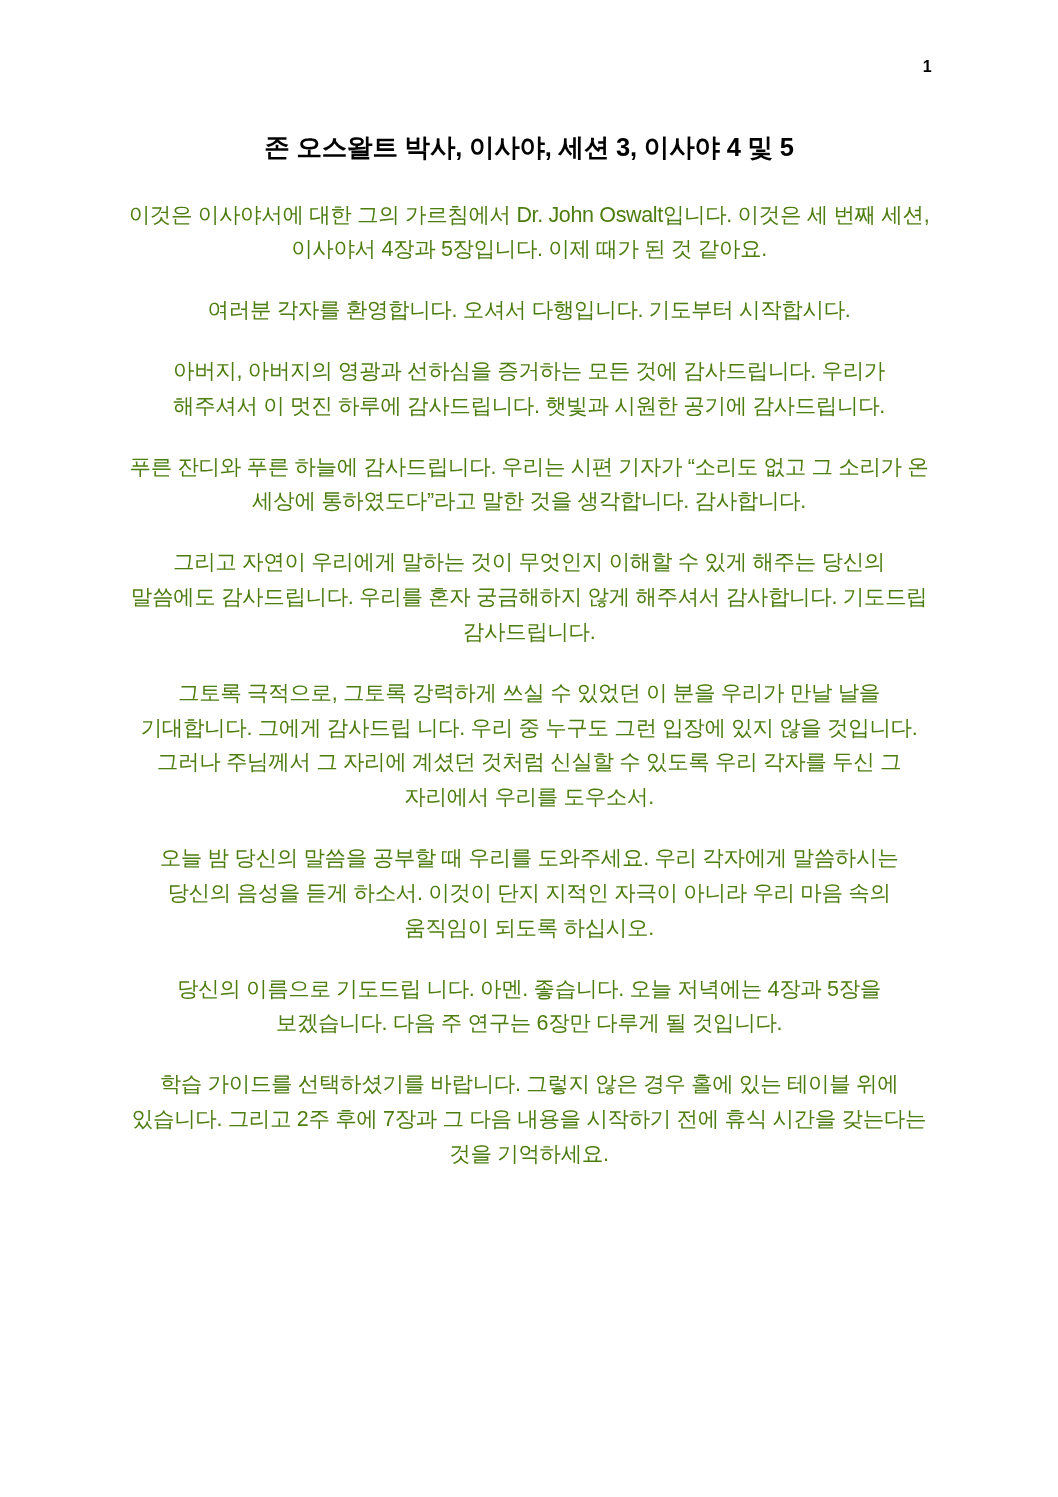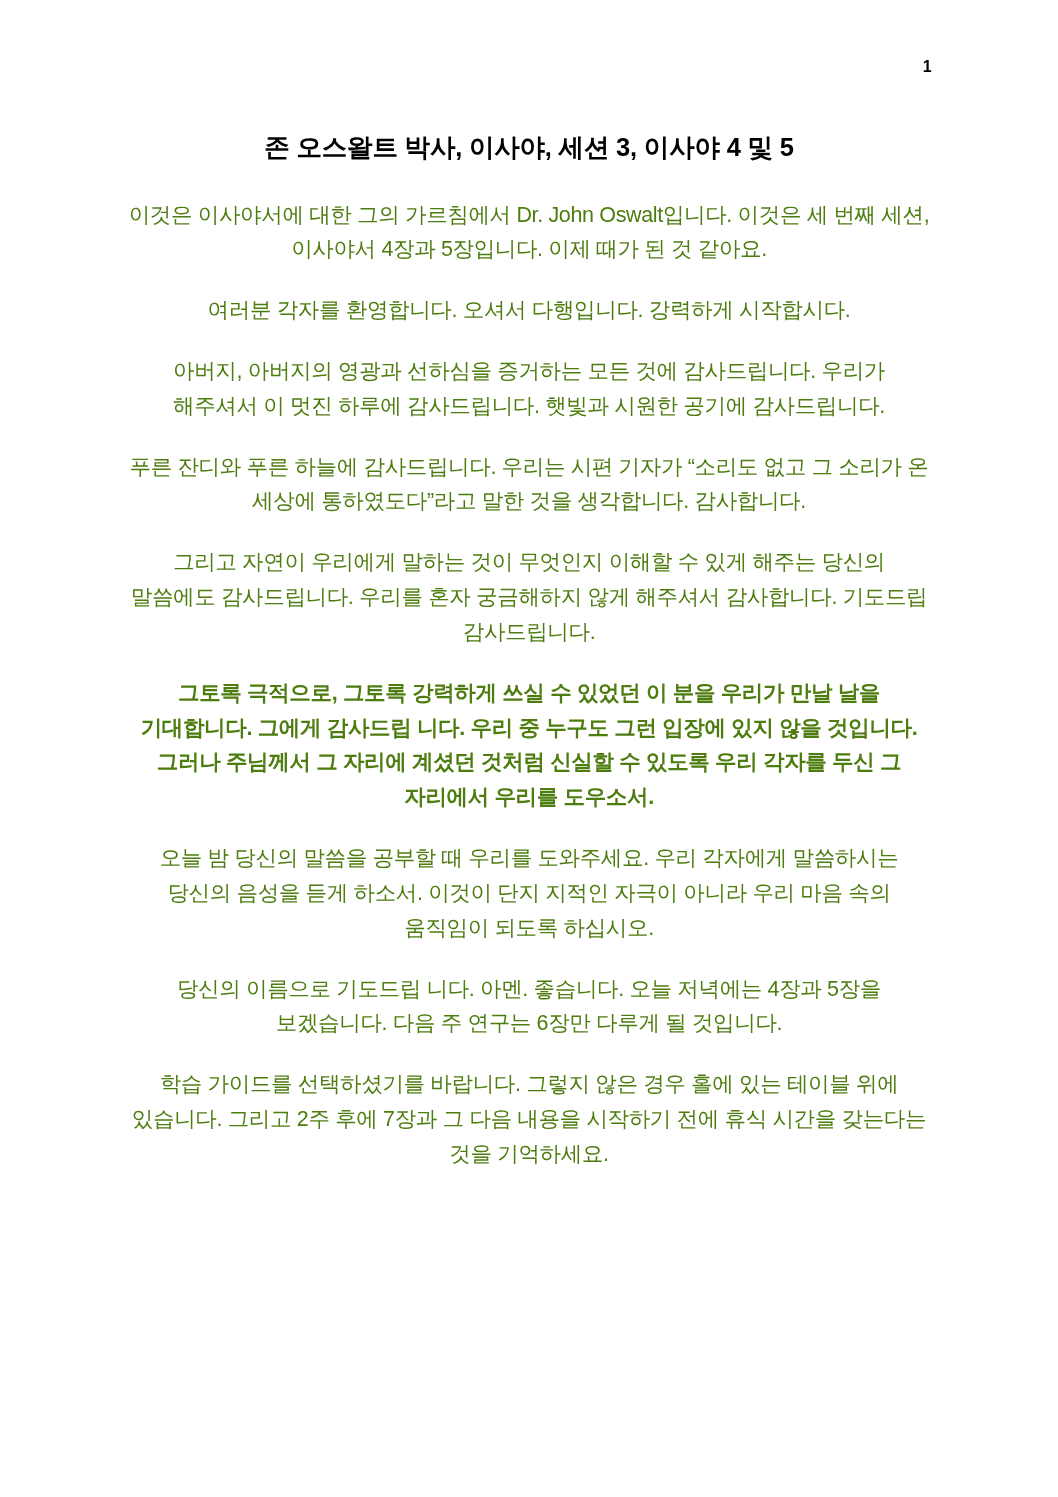--- a/index.html
+++ b/index.html
@@ -50,40 +50,40 @@
     font-family: "Liberation Sans", sans-serif;
     font-size: 21.5px;
     line-height: 1.62;
     margin: 0 0 26px 0;
     text-align: center;
     letter-spacing: -0.35px;
     word-break: keep-all;
     color: #4d7c0f;
   }
   p.para.bold {
-    font-weight: bold;
+    font-weight: normal;
   }
   p.para:last-child {
     margin-bottom: 18px;
   }
 </style>
 </head>
 <body>
 
 <div class="page">
 
   <div class="page-number">1</div>
 
   <div class="title-block">
     <div class="title-line">존 오스왈트 박사, 이사야, 세션 3, 이사야 4 및 5</div>
   </div>
 
   <div class="body-block">
     <p class="para">이것은 이사야서에 대한 그의 가르침에서 Dr. John Oswalt입니다. 이것은 세 번째 세션, 이사야서 4장과 5장입니다. 이제 때가 된 것 같아요.</p>
-    <p class="para">여러분 각자를 환영합니다. 오셔서 다행입니다. 강력하게 시작합시다.</p>
+    <p class="para">여러분 각자를 환영합니다. 오셔서 다행입니다. 기도부터 시작합시다.</p>
     <p class="para">아버지, 아버지의 영광과 선하심을 증거하는 모든 것에 감사드립니다. 우리가 해주셔서 이 멋진 하루에 감사드립니다. 햇빛과 시원한 공기에 감사드립니다.</p>
     <p class="para">푸른 잔디와 푸른 하늘에 감사드립니다. 우리는 시편 기자가 “소리도 없고 그 소리가 온 세상에 통하였도다”라고 말한 것을 생각합니다. 감사합니다.</p>
     <p class="para">그리고 자연이 우리에게 말하는 것이 무엇인지 이해할 수 있게 해주는 당신의 말씀에도 감사드립니다. 우리를 혼자 궁금해하지 않게 해주셔서 감사합니다. 기도드립 감사드립니다.</p>
     <p class="para bold">그토록 극적으로, 그토록 강력하게 쓰실 수 있었던 이 분을 우리가 만날 날을 기대합니다. 그에게 감사드립 니다. 우리 중 누구도 그런 입장에 있지 않을 것입니다. 그러나 주님께서 그 자리에 계셨던 것처럼 신실할 수 있도록 우리 각자를 두신 그 자리에서 우리를 도우소서.</p>
     <p class="para">오늘 밤 당신의 말씀을 공부할 때 우리를 도와주세요. 우리 각자에게 말씀하시는 당신의 음성을 듣게 하소서. 이것이 단지 지적인 자극이 아니라 우리 마음 속의 움직임이 되도록 하십시오.</p>
     <p class="para">당신의 이름으로 기도드립 니다. 아멘. 좋습니다. 오늘 저녁에는 4장과 5장을 보겠습니다. 다음 주 연구는 6장만 다루게 될 것입니다.</p>
     <p class="para">학습 가이드를 선택하셨기를 바랍니다. 그렇지 않은 경우 홀에 있는 테이블 위에 있습니다. 그리고 2주 후에 7장과 그 다음 내용을 시작하기 전에 휴식 시간을 갖는다는 것을 기억하세요.</p>
   </div>
 
 </div>

